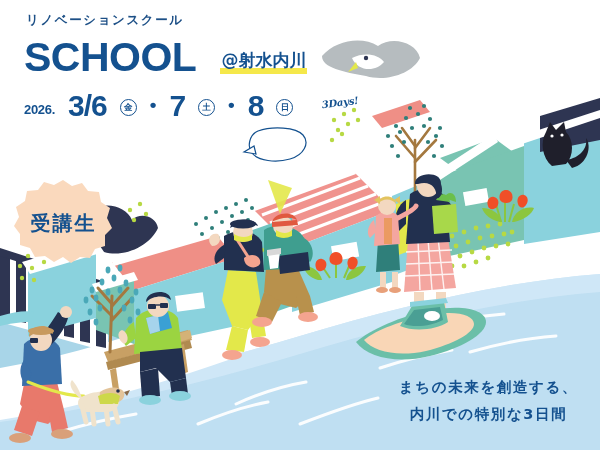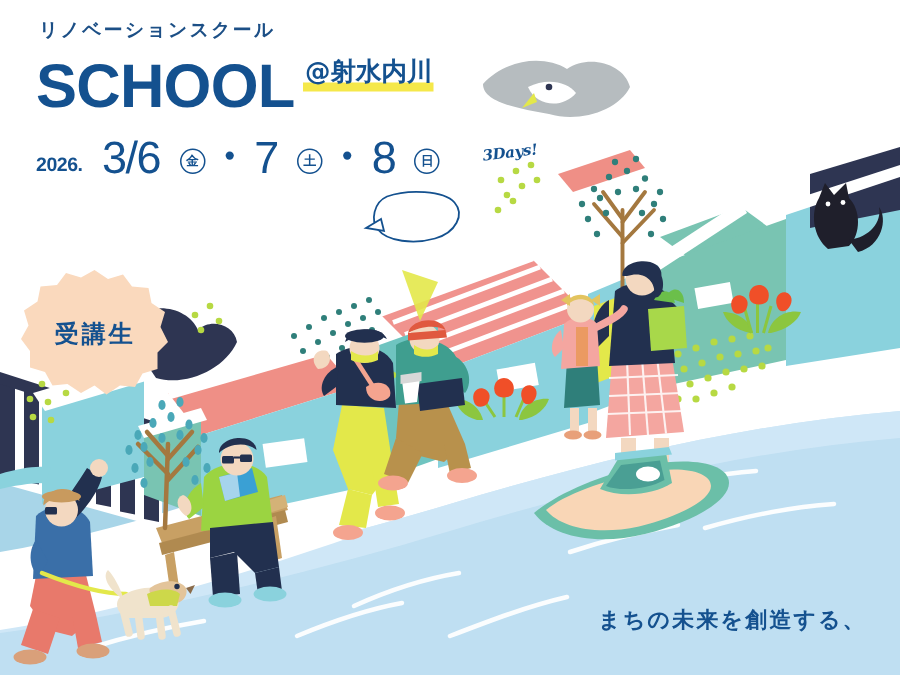--- a/index.html
+++ b/index.html
@@ -25,39 +25,39 @@
     font-size:12.5px;font-weight:700;letter-spacing:1.6px;
     color:#1c4f86;line-height:1;margin:0 0 7px 2px;
     font-family:"DejaVu Sans",sans-serif;
   }
   .title-1,.title-2{
     font-size:41px;font-weight:800;letter-spacing:-0.5px;
     color:#14518f;line-height:0.97;margin:0;white-space:nowrap;
     font-family:"Liberation Sans",sans-serif;
   }
   .title-2{margin-top:4px;}
-  .title-row2{display:flex;align-items:flex-end;gap:6px;}
+  .title-row2{display:flex;align-items:flex-end;gap:24px;}
   .at-place{
     position:relative;display:inline-block;
     font-size:17px;font-weight:700;color:#14518f;
     letter-spacing:0px;padding:0 1px 2px 1px;
     font-family:"DejaVu Sans",sans-serif;
-    margin-bottom:16px;white-space:nowrap;
+    margin-bottom:3px;white-space:nowrap;
   }
   .at-place::after{
     content:"";position:absolute;left:0;right:0;bottom:0;
     height:6px;background:#f5e84a;z-index:-1;
   }
 
   .date-row{
     display:flex;align-items:flex-end;gap:13px;margin-top:10px;
     color:#14518f;
   }
   .year{font-size:13px;font-weight:800;letter-spacing:-0.3px;margin-bottom:2px;}
-  .big-date{font-size:30px;font-weight:400;line-height:0.9;letter-spacing:-1px;
+  .big-date{font-size:30px;font-weight:700;line-height:0.9;letter-spacing:-1px;
             font-family:"Liberation Sans",sans-serif;}
   .dow{
     display:inline-flex;align-items:center;justify-content:center;
     width:15px;height:15px;border:1.2px solid #14518f;border-radius:50%;
     font-size:8.5px;font-weight:700;margin-bottom:3px;
     font-family:"DejaVu Sans",sans-serif;
   }
   .dot-sep{font-size:19px;font-weight:800;margin-bottom:3px;}
 
   .bubble3days{
@@ -73,21 +73,21 @@
     letter-spacing:-0.2px;
   }
 
   
   .badge{
     position:absolute;left:13px;top:182px;width:101px;height:82px;z-index:45;
   }
   .badge-label{
     position:absolute;inset:0;display:flex;flex-direction:column;
     align-items:center;justify-content:center;gap:3px;
-    color:#14518f;font-weight:700;font-size:16px;letter-spacing:2px;
+    color:#14518f;font-weight:700;font-size:20px;letter-spacing:2px;
     font-family:"DejaVu Sans",sans-serif;line-height:1.1;
     pointer-events:none;
   }
 
   
   .tagline{
     position:absolute;right:22px;bottom:22px;z-index:40;
     text-align:left;color:#14518f;font-weight:700;
     font-size:14.5px;line-height:1.85;letter-spacing:1.6px;
     font-family:"DejaVu Sans",sans-serif;
@@ -581,15 +581,16 @@
   </div>
 
   <div class="badge">
     <div class="badge-label">
       <span>受講生</span>
     </div>
   </div>
 
   <div class="tagline">
     <div>まちの未来を創造する、</div>
+    <div>内川での特別な3日間</div>
   </div>
 
 </div>
 
 </body></html>

